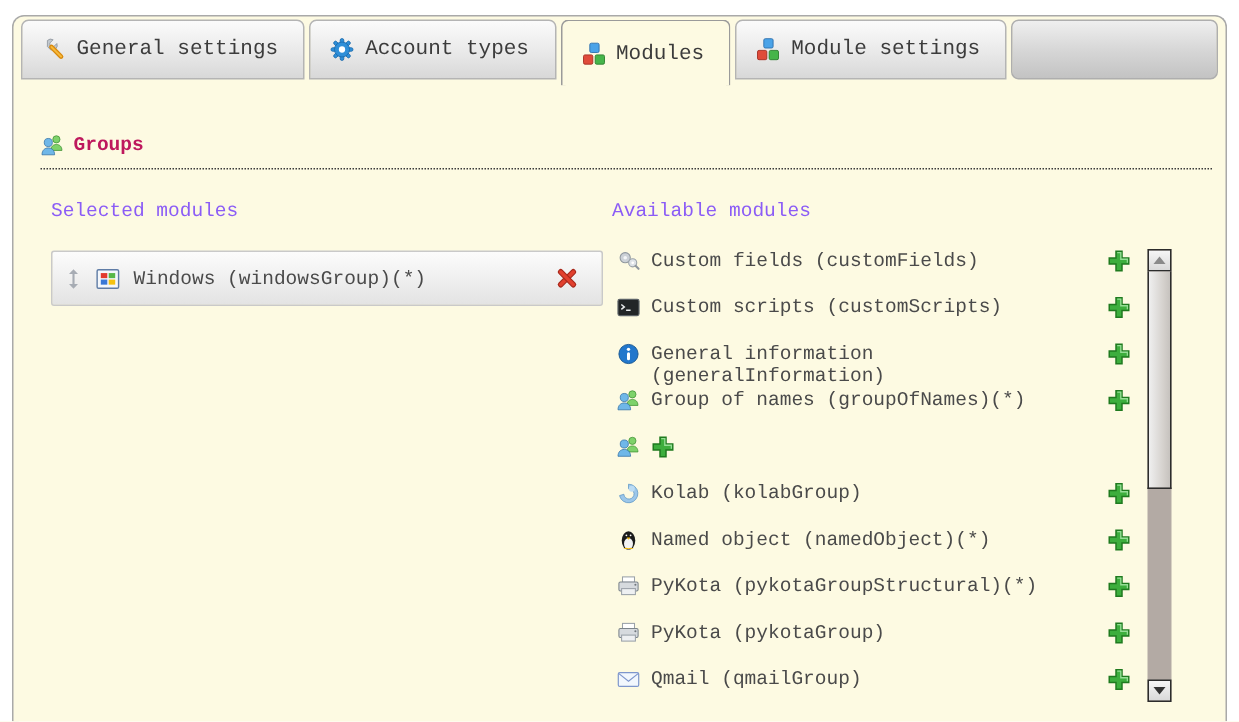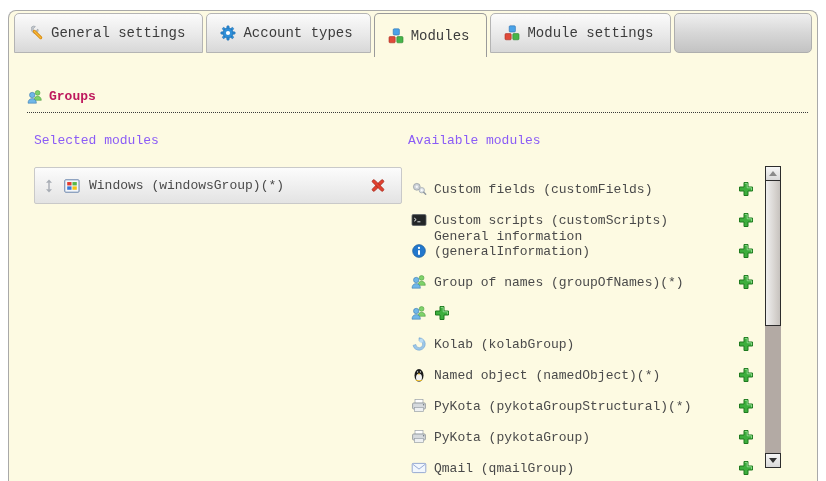--- a/index.html
+++ b/index.html
@@ -61,21 +61,21 @@
     background:linear-gradient(#fcfcfc,#ededed 60%,#e3e3e3);
     display:flex;align-items:center;gap:9px;padding:0 14px 0 8px;
   }
   .drag-handle{width:12px;height:14px;cursor:ns-resize;display:inline-flex;}
   .drag-handle svg{width:12px;height:14px;}
   .selected-box .mod-label{flex:1;color:#4a4a4a;}
   .del-btn{width:17px;height:17px;cursor:pointer;display:inline-flex;}
   .del-btn svg{width:17px;height:17px;}
   
   .avail-list{position:absolute;left:401px;top:109px;width:343px;}
-  .avail-row{display:flex;align-items:flex-end;gap:7px;min-height:31px;}
+  .avail-row{display:flex;align-items:flex-start;gap:7px;min-height:31px;}
   .avail-row .mod-label{flex:1;padding-right:34px;line-height:15px;color:#4a4a4a;}
   .add-btn{width:16px;height:16px;cursor:pointer;display:inline-flex;}
   
   .scrollbar{
     position:absolute;left:755px;top:109px;width:16px;height:302px;
     display:flex;flex-direction:column;background:#b3aaa4;
   }
   .sb-btn{
     height:15px;flex:0 0 auto;border:1px solid #2c2c2c;
     background:linear-gradient(#f6f6f6,#d9d9d9);

